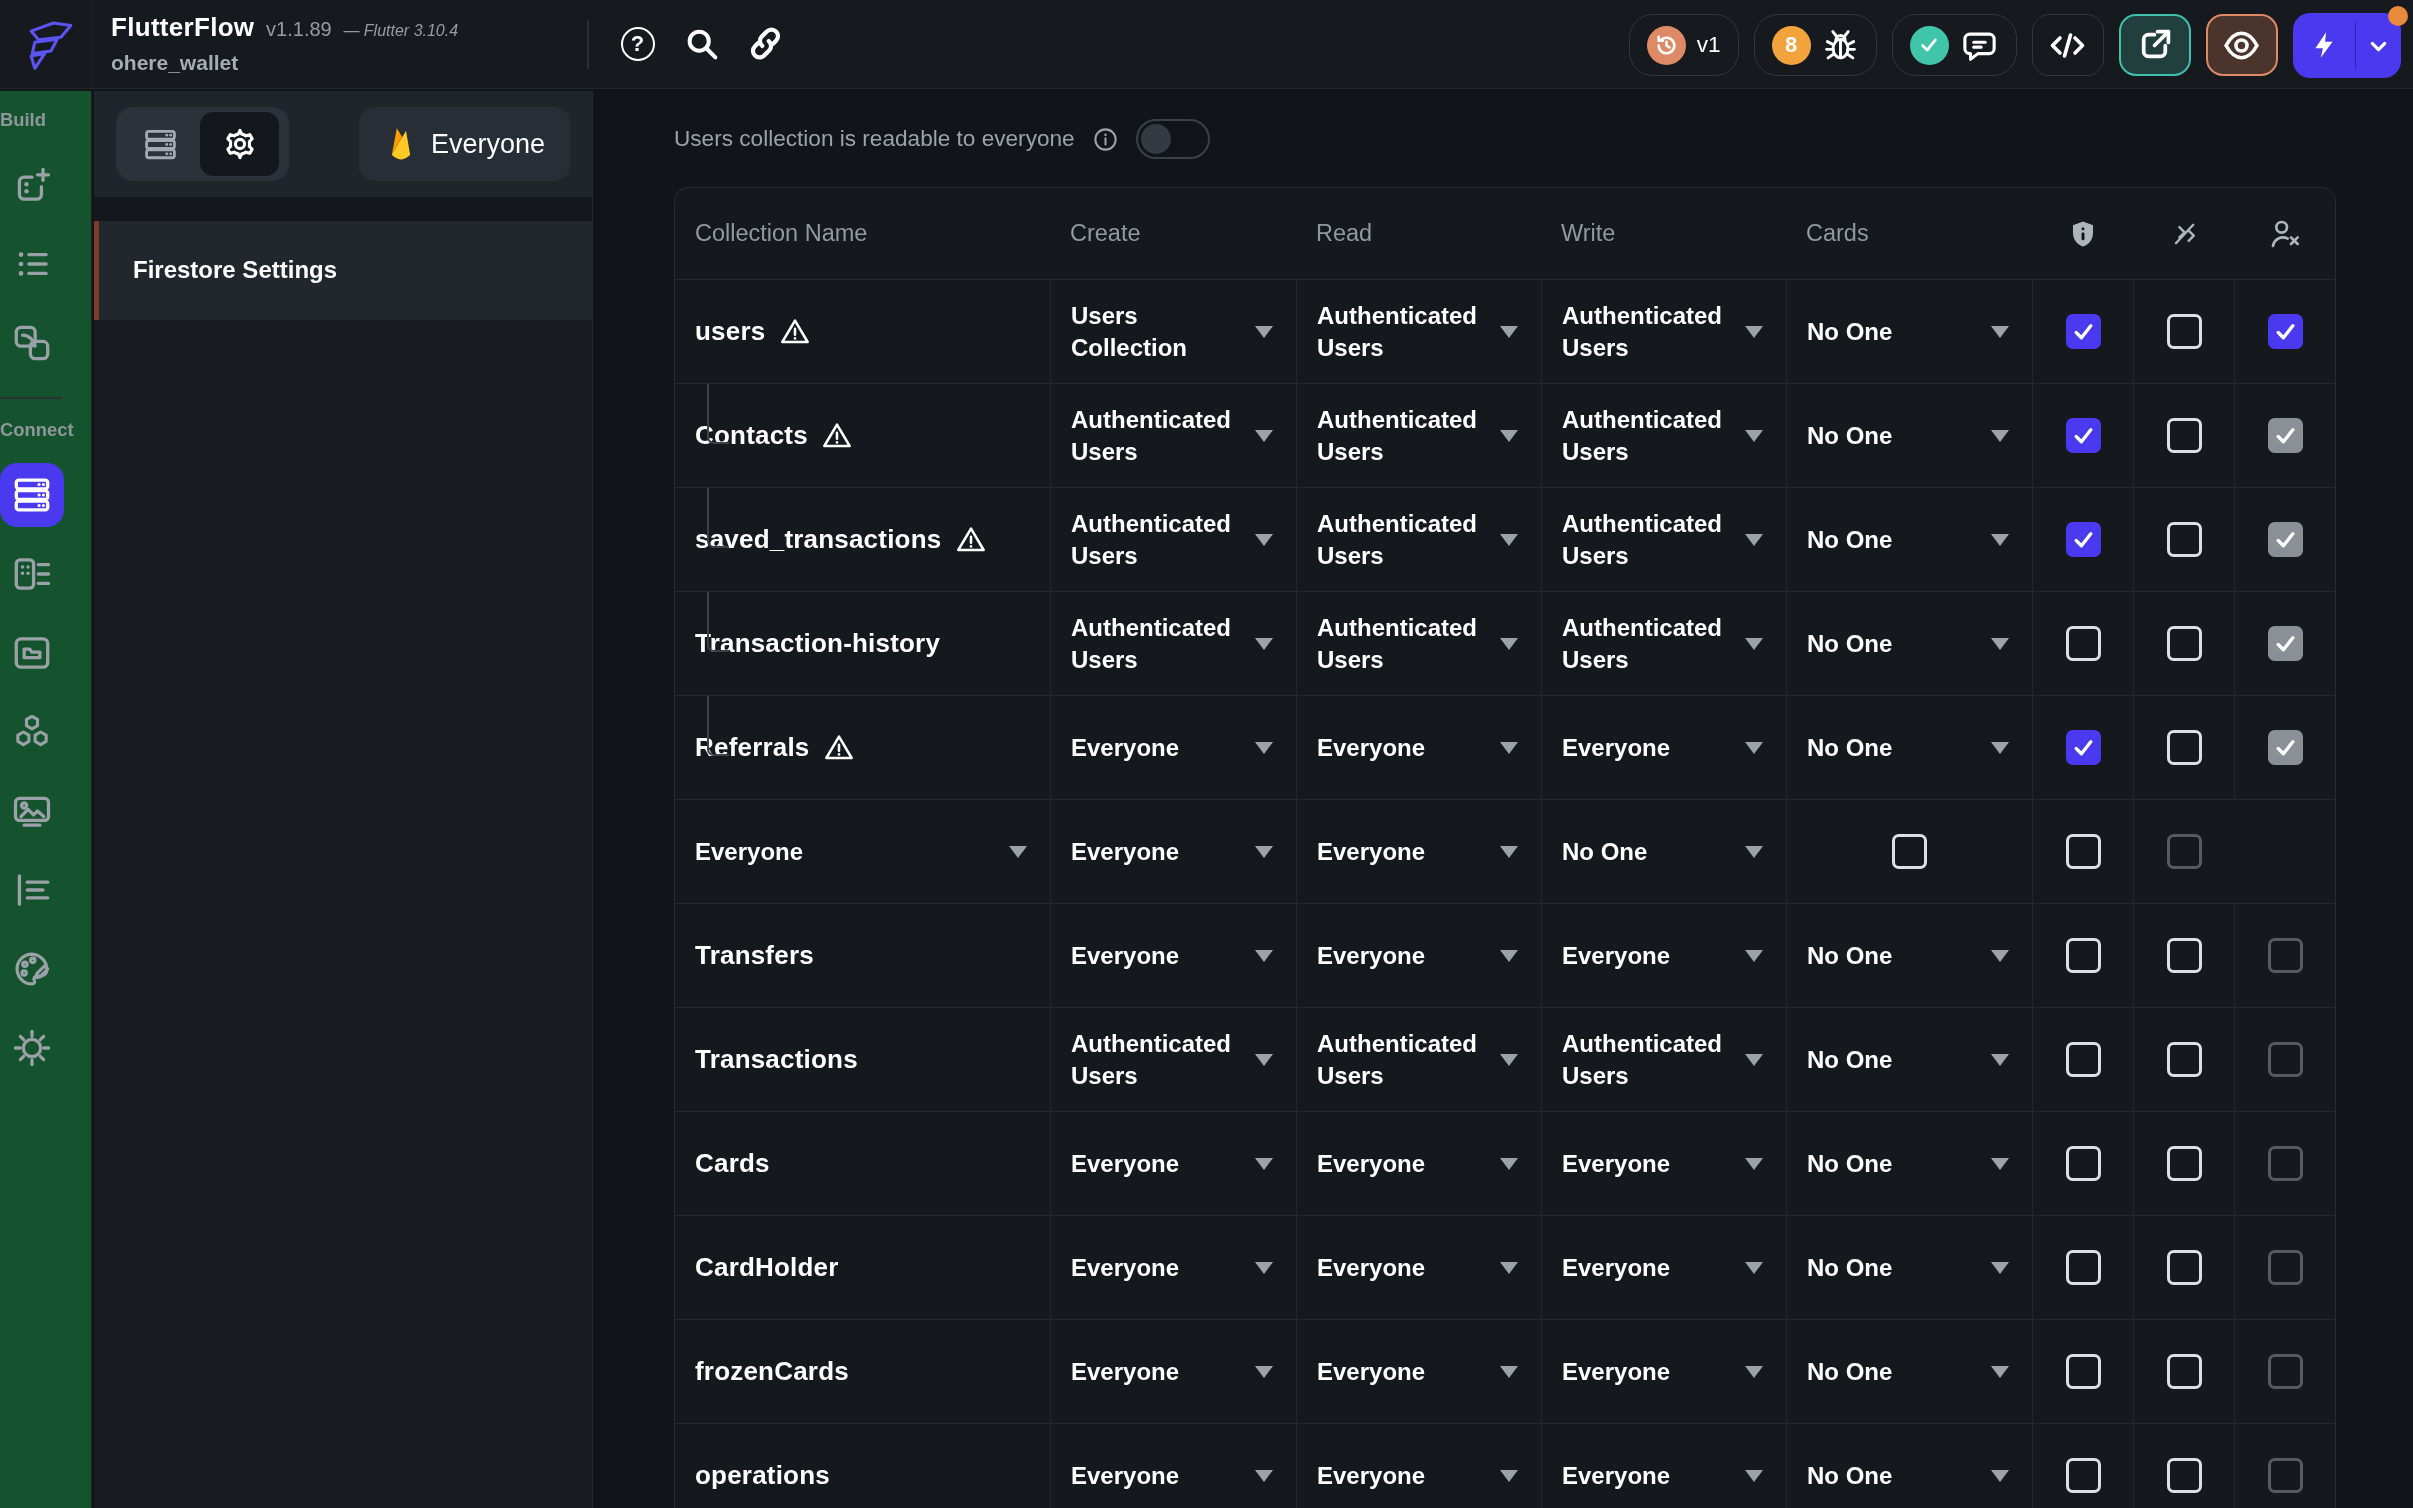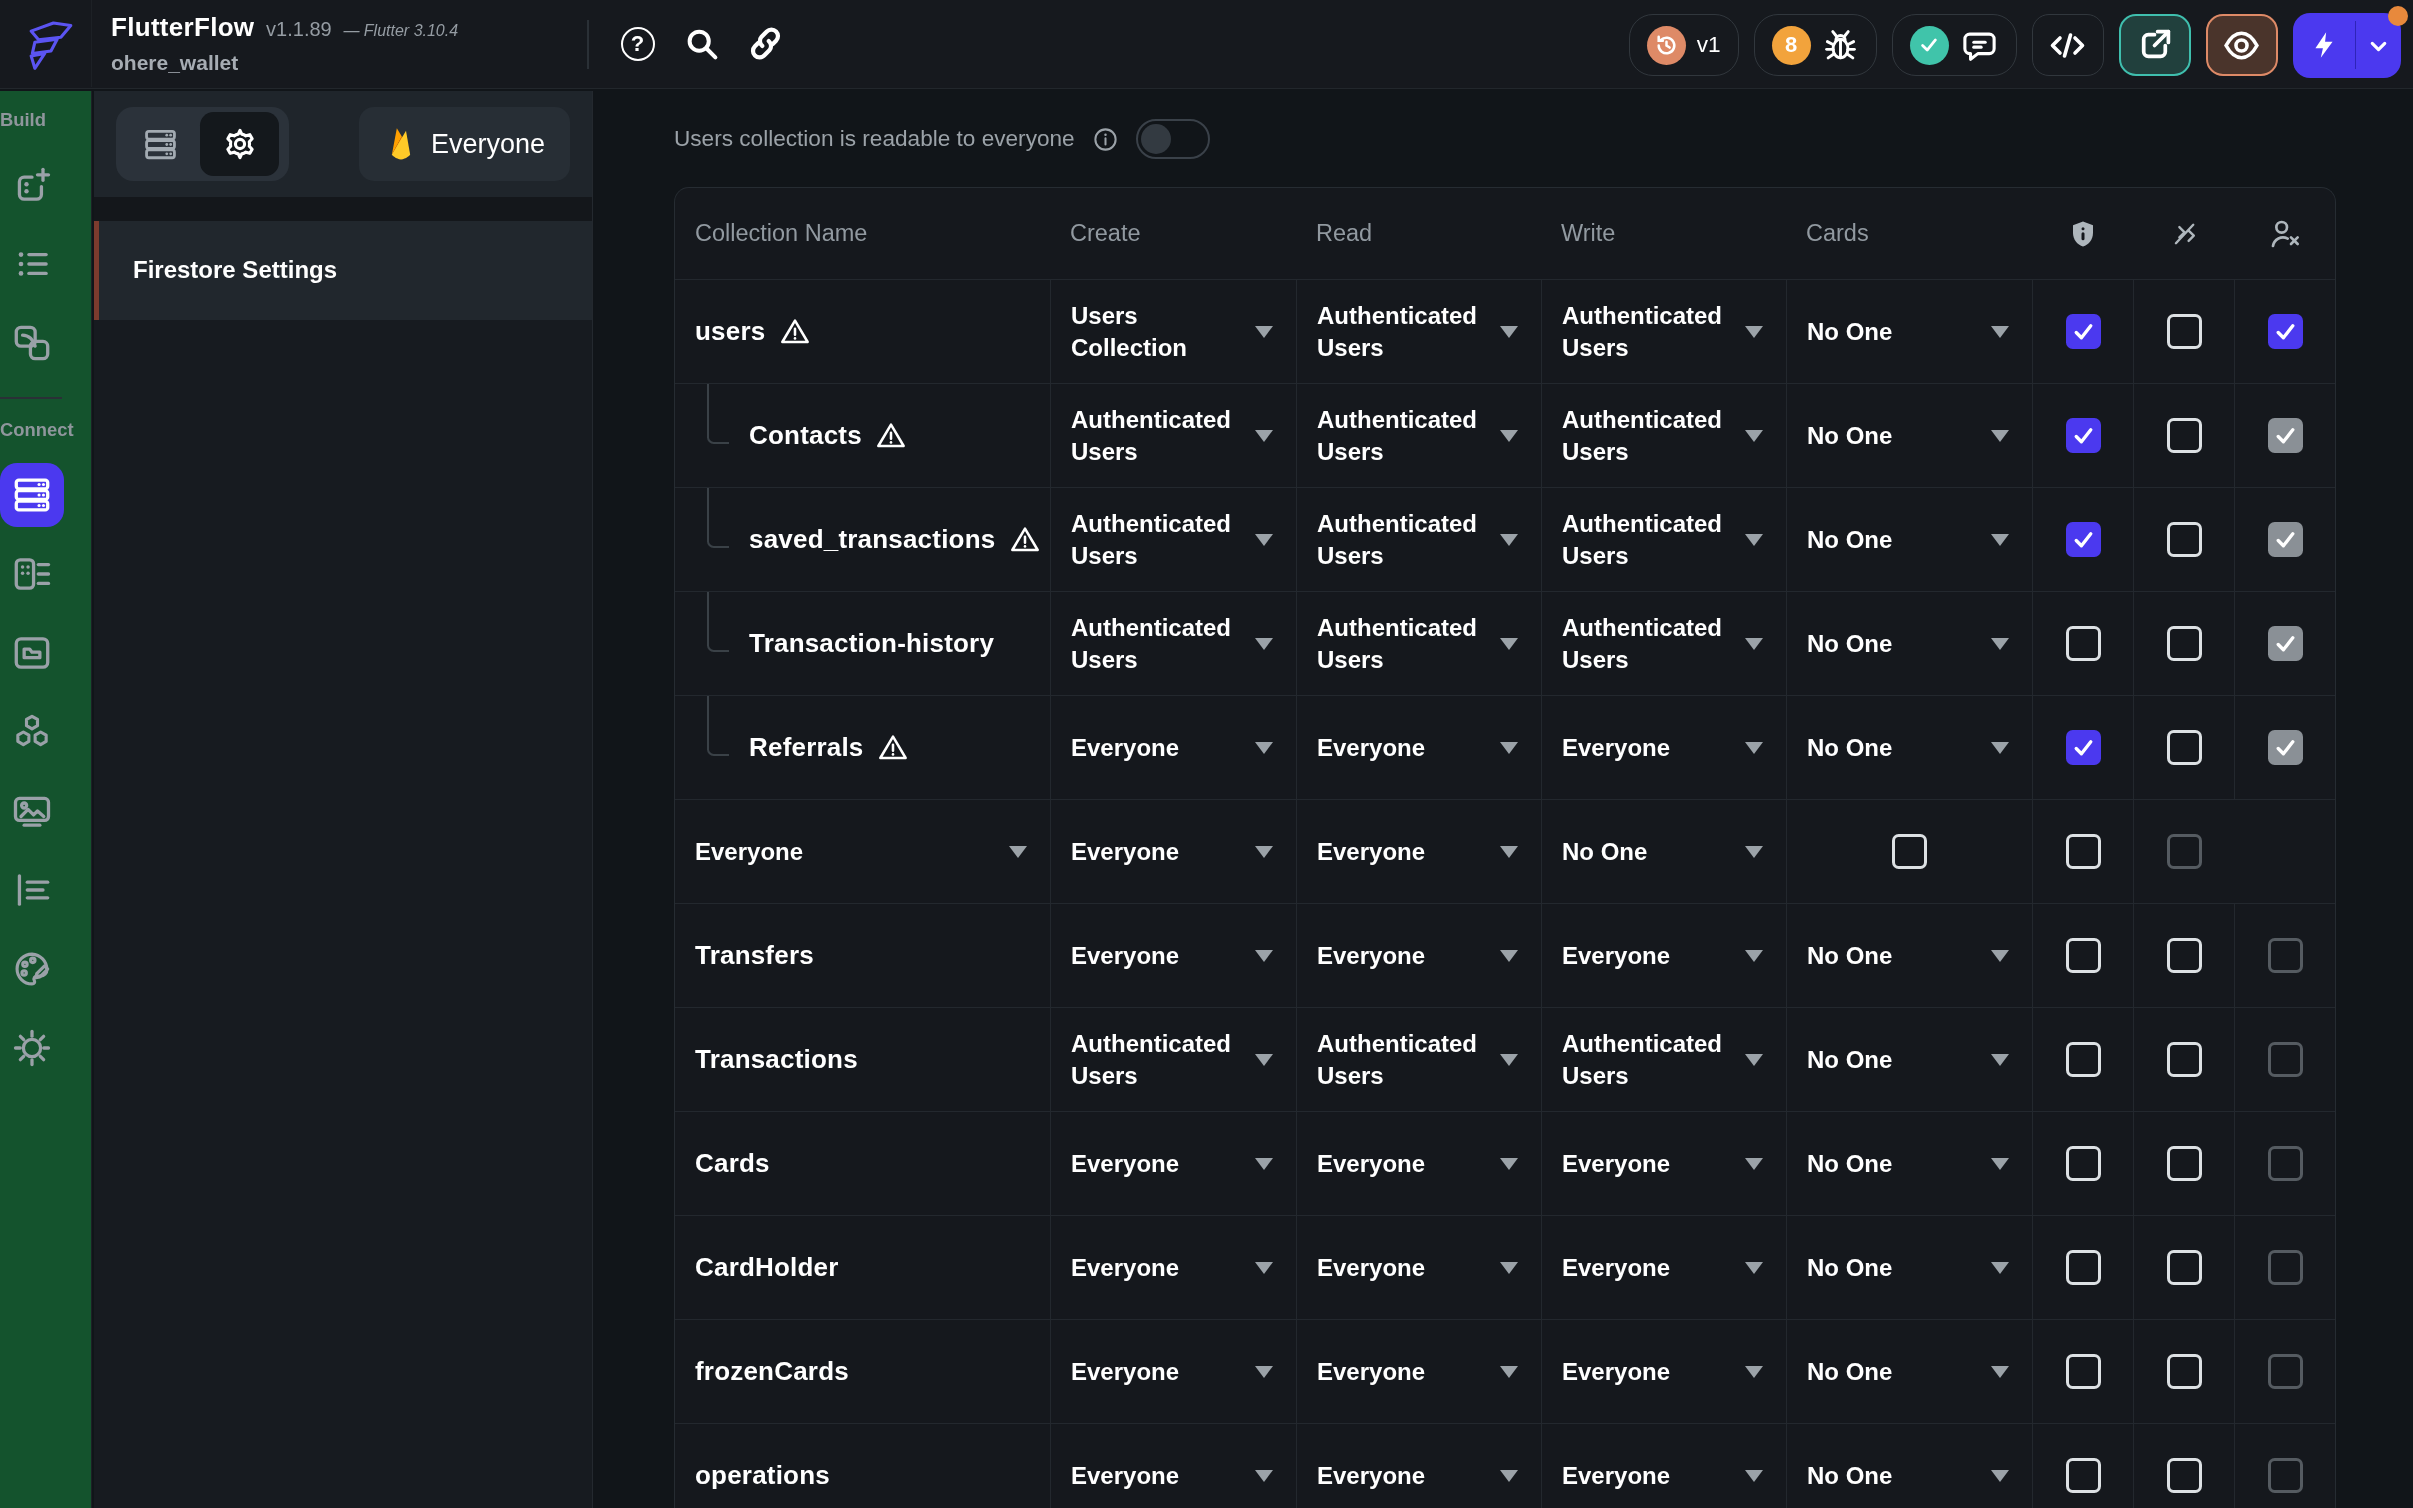--- a/index.html
+++ b/index.html
@@ -84,21 +84,21 @@
   .thead { height:91px; align-items:center; }
   .th { color:#9199A0; font-size:23.5px; padding-left:20px; }
   .th-icon { display:flex; align-items:center; justify-content:center; padding:0; }
   .trow { height:104px; border-top:1.7px solid #23282E; }
   .cell { display:flex; align-items:center; border-left:1.7px solid #23282E; }
   .cell:first-child { border-left:none; }
   .name-cell { position:relative; padding-left:20px; gap:13.4px; }
   .tree { display:none; position:absolute; left:32px; top:0; width:22px; height:60px;
     border-left:2.5px solid #3A4147; border-bottom:2.5px solid #3A4147; border-bottom-left-radius:6.7px; }
   .trow.indent .tree { display:block; }
-  .trow.indent .cname { margin-left:54px; }
+  .trow.indent .cname { }
   .cname { color:#fff; font-size:26px; font-weight:bold; letter-spacing:0.2px; }
   .warn { flex:0 0 auto; }
   .dd { justify-content:space-between; padding:0 23.5px 0 20px; cursor:pointer; }
   .ddv { color:#fff; font-size:24px; font-weight:bold; line-height:1.3; max-width:171px; overflow-wrap:anywhere; }
   .caret { width:0; height:0; border-left:9.2px solid transparent; border-right:9.2px solid transparent;
     border-top:12.6px solid #9BA2A8; flex:0 0 auto; }
   .cb-cell { justify-content:center; }
   .cb { width:35px; height:35px; border-radius:6.7px; display:flex; align-items:center;
     justify-content:center; cursor:pointer; }
   .cb svg { display:none; }

